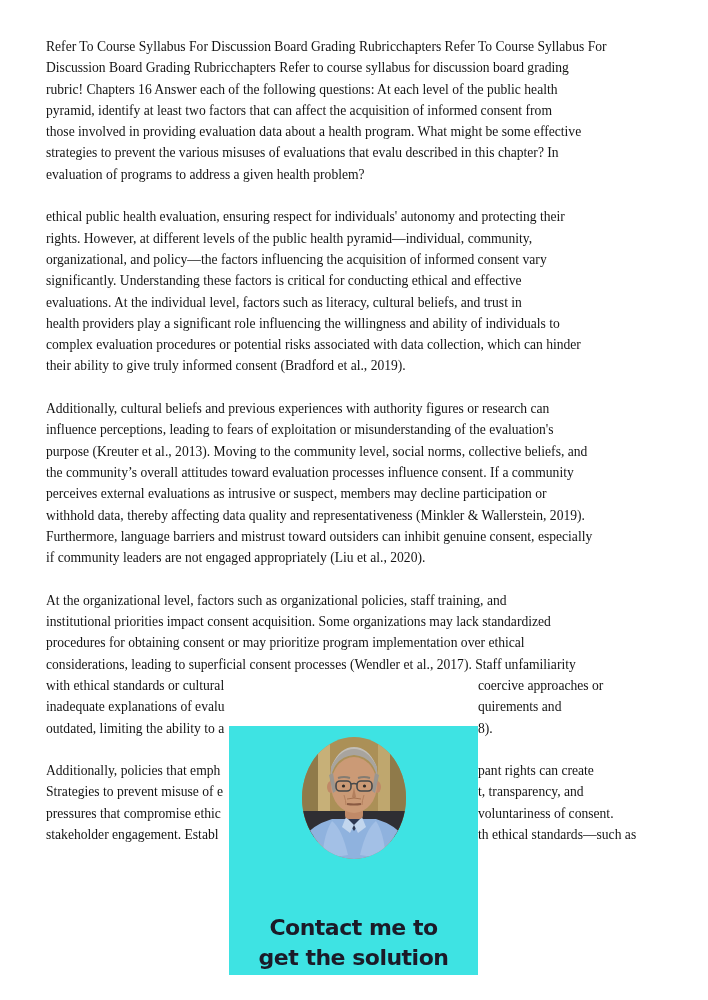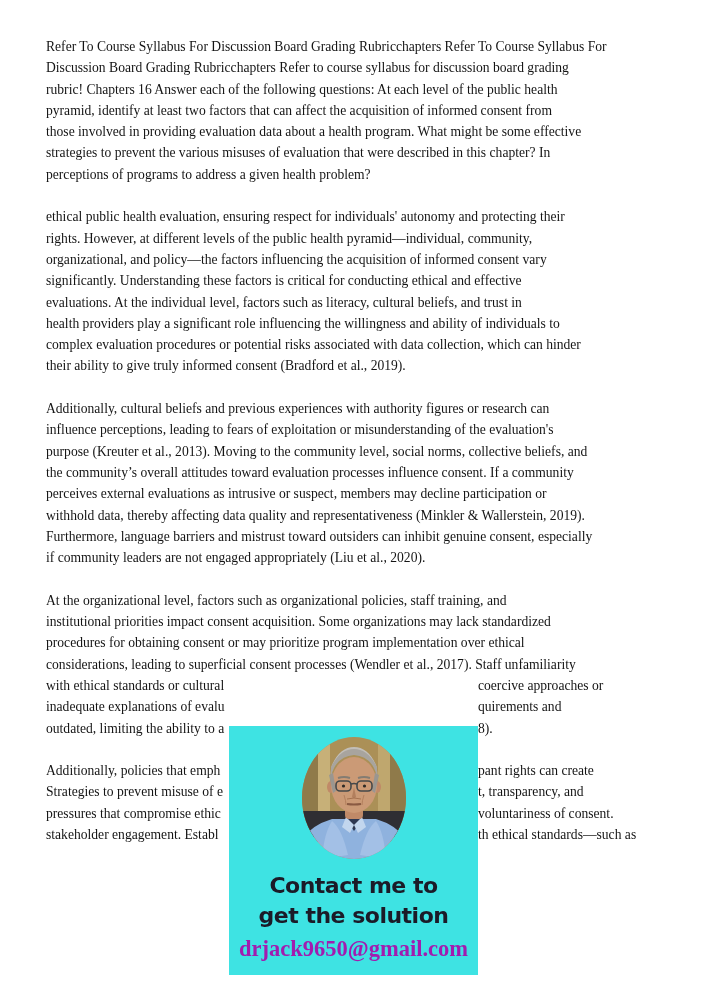--- a/index.html
+++ b/index.html
@@ -41,20 +41,21 @@
     position: absolute;
     left: 229px;
     top: 726px;
     width: 249px;
     height: 249px;
     background: #3ee3e3;
     display: flex;
     flex-direction: column;
     align-items: center;
     z-index: 5;
+    gap: 42px;
   }
 
   .avatar {
     margin-top: 11px;
     width: 104px;
     height: 122px;
     flex: 0 0 auto;
   }
 
   .promo-heading {
@@ -82,22 +83,22 @@
 
 <div class="page" style="background: rgb(255, 255, 255);">
 
   <div class="doc-text" style="color: rgb(20, 20, 20);">
       <div class="para">
         <div class="line">Refer To Course Syllabus For Discussion Board Grading Rubricchapters Refer To Course Syllabus For</div>
         <div class="line">Discussion Board Grading Rubricchapters Refer to course syllabus for discussion board grading</div>
         <div class="line">rubric! Chapters 16 Answer each of the following questions: At each level of the public health</div>
         <div class="line">pyramid, identify at least two factors that can affect the acquisition of informed consent from</div>
         <div class="line">those involved in providing evaluation data about a health program. What might be some effective</div>
-        <div class="line">strategies to prevent the various misuses of evaluation that were described in this chapter? In</div>
-        <div class="line">perceptions of programs to address a given health problem?</div>
+        <div class="line">strategies to prevent the various misuses of evaluations that evalu described in this chapter? In</div>
+        <div class="line">evaluation of programs to address a given health problem?</div>
       </div>
       <div class="para">
         <div class="line">ethical public health evaluation, ensuring respect for individuals' autonomy and protecting their</div>
         <div class="line">rights. However, at different levels of the public health pyramid—individual, community,</div>
         <div class="line">organizational, and policy—the factors influencing the acquisition of informed consent vary</div>
         <div class="line">significantly. Understanding these factors is critical for conducting ethical and effective</div>
         <div class="line">evaluations. At the individual level, factors such as literacy, cultural beliefs, and trust in</div>
         <div class="line">health providers play a significant role influencing the willingness and ability of individuals to</div>
         <div class="line">complex evaluation procedures or potential risks associated with data collection, which can hinder</div>
         <div class="line">their ability to give truly informed consent (Bradford et al., 2019).</div>

